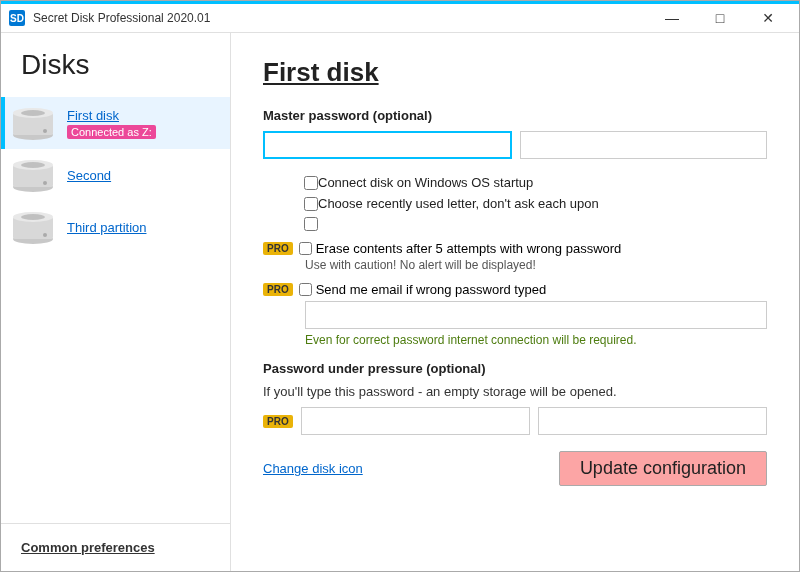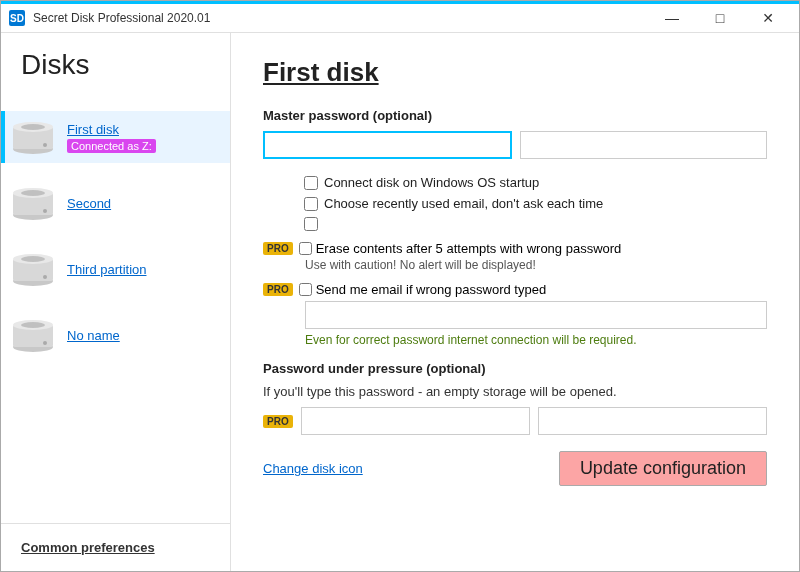--- a/index.html
+++ b/index.html
@@ -77,21 +77,20 @@
 
     
     .sidebar {
       width: 230px;
       border-right: 1px solid #e0e0e0;
       display: flex;
       flex-direction: column;
       padding: 16px 0 0 0;
       background: #fff;
       flex-shrink: 0;
-      gap: 14px;
     }
     .sidebar-title {
       font-size: 28px;
       font-weight: 300;
       padding: 0 20px 16px 20px;
       color: #222;
     }
     .disk-item {
       display: flex;
       align-items: center;
@@ -125,21 +124,21 @@
     .disk-info {
       display: flex;
       flex-direction: column;
     }
     .disk-name {
       color: #0066cc;
       text-decoration: underline;
       font-size: 13px;
     }
     .disk-status {
-      background: #d946ef;
+      background: #ec4899;
       color: white;
       font-size: 11px;
       padding: 1px 4px;
       border-radius: 2px;
       margin-top: 2px;
       display: inline-block;
     }
     .common-prefs {
       margin-top: auto;
       padding: 16px 20px;
@@ -187,21 +186,20 @@
       outline: none;
       background: #fff;
     }
     .password-row input:first-child {
       border: 2px solid #00bfff;
     }
     .checkbox-row {
       display: flex;
       align-items: center;
       margin-bottom: 6px;
-      gap: 6px;
       font-size: 13px;
       color: #222;
       padding-left: 41px;
     }
     .checkbox-row input[type="checkbox"] {
       width: 14px;
       height: 14px;
       cursor: pointer;
     }
     .pro-badge {
@@ -353,34 +351,20 @@
             <ellipse cx="24" cy="8" rx="12" ry="3" fill="#c0c0c0"></ellipse>
             <circle cx="36" cy="26" r="2" fill="#aaa"></circle>
           </svg>
         </div>
         <div class="disk-info">
           <span class="disk-name">Third partition</span>
         </div>
       </div>
 
 
-      <div class="disk-item">
-        <div class="disk-icon">
-          <svg class="disk-svg" viewBox="0 0 48 36" xmlns="http://www.w3.org/2000/svg">
-            <ellipse cx="24" cy="30" rx="20" ry="5" fill="#c8c8c8"></ellipse>
-            <rect x="4" y="8" width="40" height="22" rx="2" fill="#d8d8d8"></rect>
-            <ellipse cx="24" cy="8" rx="20" ry="5" fill="#e8e8e8"></ellipse>
-            <ellipse cx="24" cy="8" rx="12" ry="3" fill="#c0c0c0"></ellipse>
-            <circle cx="36" cy="26" r="2" fill="#aaa"></circle>
-          </svg>
-        </div>
-        <div class="disk-info">
-          <span class="disk-name">No name</span>
-        </div>
-      </div>
 
       <div class="common-prefs">
         <a>Common preferences</a>
       </div>
     </div>
 
     <div class="main">
       <div class="main-title">First disk</div>
 
       <div class="section-label">Master password (optional)</div>
@@ -388,21 +372,21 @@
         <input type="password" style="border: 2px solid rgb(0, 191, 255); flex: 1 1 0%; height: 28px; padding: 2px 6px; font-size: 13px; outline: none;">
         <input type="password" style="border: 1px solid rgb(204, 204, 204); flex: 1 1 0%; height: 28px; padding: 2px 6px; font-size: 13px; outline: none;">
       </div>
 
       <div class="checkbox-row">
         <input type="checkbox" style="">
         <label>Connect disk on Windows OS startup</label>
       </div>
       <div class="checkbox-row">
         <input type="checkbox" style="">
-        <label>Choose recently used email, don't ask each time</label>
+        <label>Choose recently used letter, don't ask each upon</label>
       </div>
       <div class="checkbox-row">
         <input type="checkbox" style="">
       </div>
 
       <div style="margin-top: 10px; margin-bottom: 2px;">
         <div class="pro-checkbox-line">
           <span class="pro-badge">PRO</span>
           <input type="checkbox" style="">
           <label>Erase contents after 5 attempts with wrong password</label>

